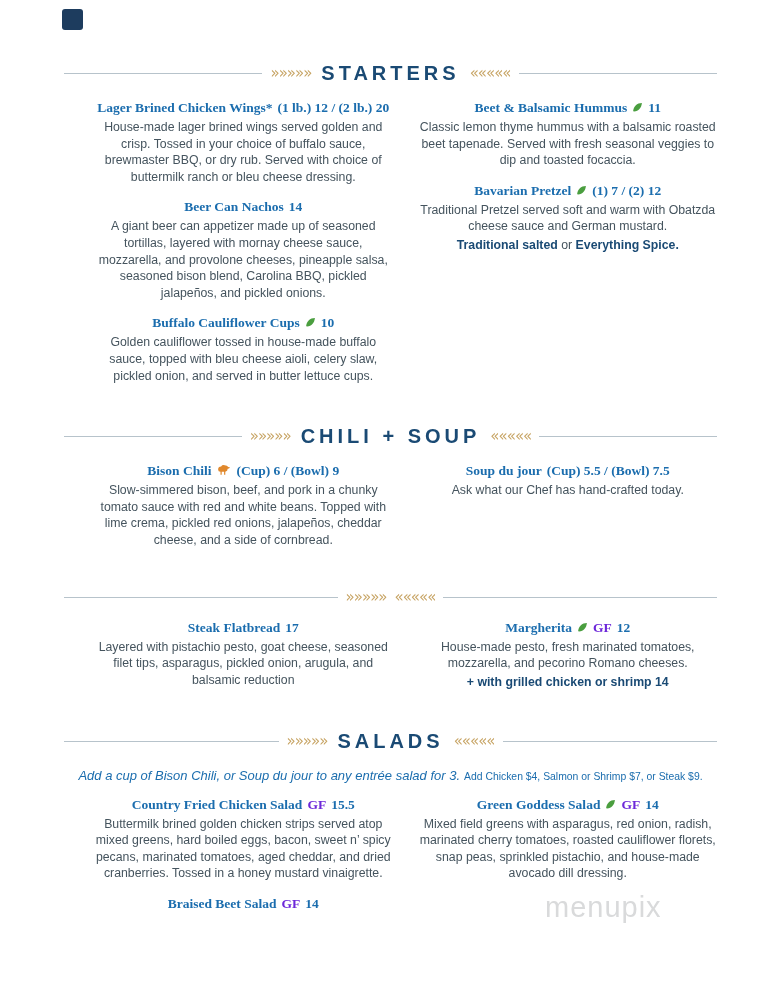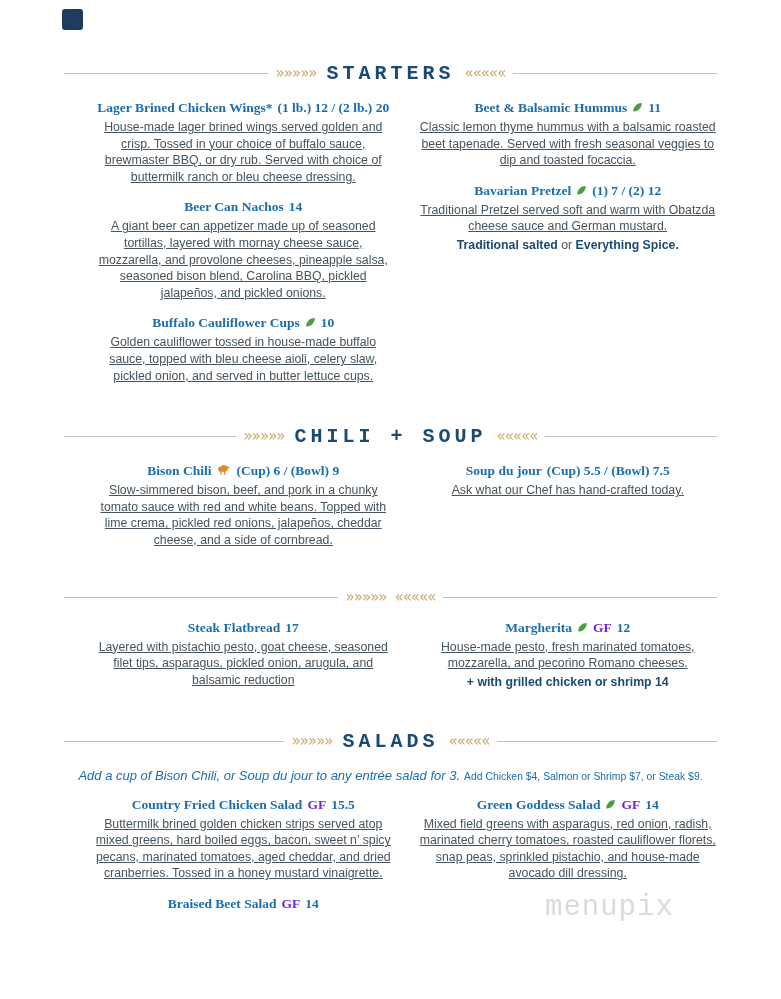--- a/index.html
+++ b/index.html
@@ -6,36 +6,36 @@
   body{
     width:781px;height:999px;background:#ffffff;position:relative;
     font-family:"Liberation Sans",sans-serif;color:#45545e;overflow:hidden;
   }
   .page{padding:0 64px;box-sizing:border-box;}
   .logo{position:absolute;top:9px;left:62px;width:21px;height:21px;background:#1d3c5e;border-radius:3px;}
   .sec-head{display:flex;align-items:center;gap:8px;margin:27px 0 15px;}
   .sec-head.first{margin-top:62px;}
   .rule{flex:1;height:1px;background:#b7c3cb;}
   .orn{color:#c7a464;font-size:15px;letter-spacing:-1px;line-height:1;font-family:"DejaVu Sans",sans-serif;}
-  .sec-title{font-family:Liberation Mono, monospace;font-size:20px;font-weight:bold;color:#1a4a74;letter-spacing:4px;margin:0 2px;white-space:nowrap;}
+  .sec-title{font-family:Liberation Sans, sans-serif;font-size:20px;font-weight:bold;color:#1a4a74;letter-spacing:4px;margin:0 2px;white-space:nowrap;}
   .cols{display:flex;gap:26px;margin-left:30px;}
   .col{flex:1;min-width:0;}
   .item{text-align:center;margin-bottom:14px;}
   .item-head{font-family:"Liberation Serif",serif;font-size:13.5px;font-weight:bold;color:#1b6dae;margin:0 0 3px;}
   .item-head .pr{margin-left:5px;white-space:nowrap;}
   .gf{color:#6d28d9;margin-left:5px;font-family:"Liberation Serif",serif;font-weight:bold;}
-  .desc{font-size:12.3px;line-height:1.35;margin:0;color:#45545e;text-decoration:underline;}
+  .desc{font-size:12.3px;line-height:1.35;margin:0;color:#45545e;}
   .note{font-size:12.3px;font-weight:bold;color:#1a4a74;margin:3px 0 0;}
   .note .mid{font-weight:normal;color:#45545e;}
   .leaf-ic{width:11px;height:11px;color:#4a9e3f;margin-left:5px;vertical-align:-1px;}
   .bison-ic{width:15px;height:12px;color:#e0882c;margin-left:5px;vertical-align:-1px;}
   .salad-intro{text-align:center;margin:-2px 0 13px;color:#1b6dae;}
   .salad-intro .it{font-style:italic;font-size:13px;}
   .salad-intro .sm{font-size:10.4px;margin-left:4px;}
-  .watermark{position:absolute;left:545px;top:891px;font-size:29px;color:#d9dadb;letter-spacing:1px;font-family:Liberation Mono, monospace;}
+  .watermark{position:absolute;left:545px;top:891px;font-size:29px;color:#d9dadb;letter-spacing:1px;font-family:Liberation Sans, sans-serif;}
 </style>
 </head>
 <body>
 
 <div class="page">
 
   <div class="logo"></div>
 
   <div class="sec-head first">
     <span class="rule"></span>

